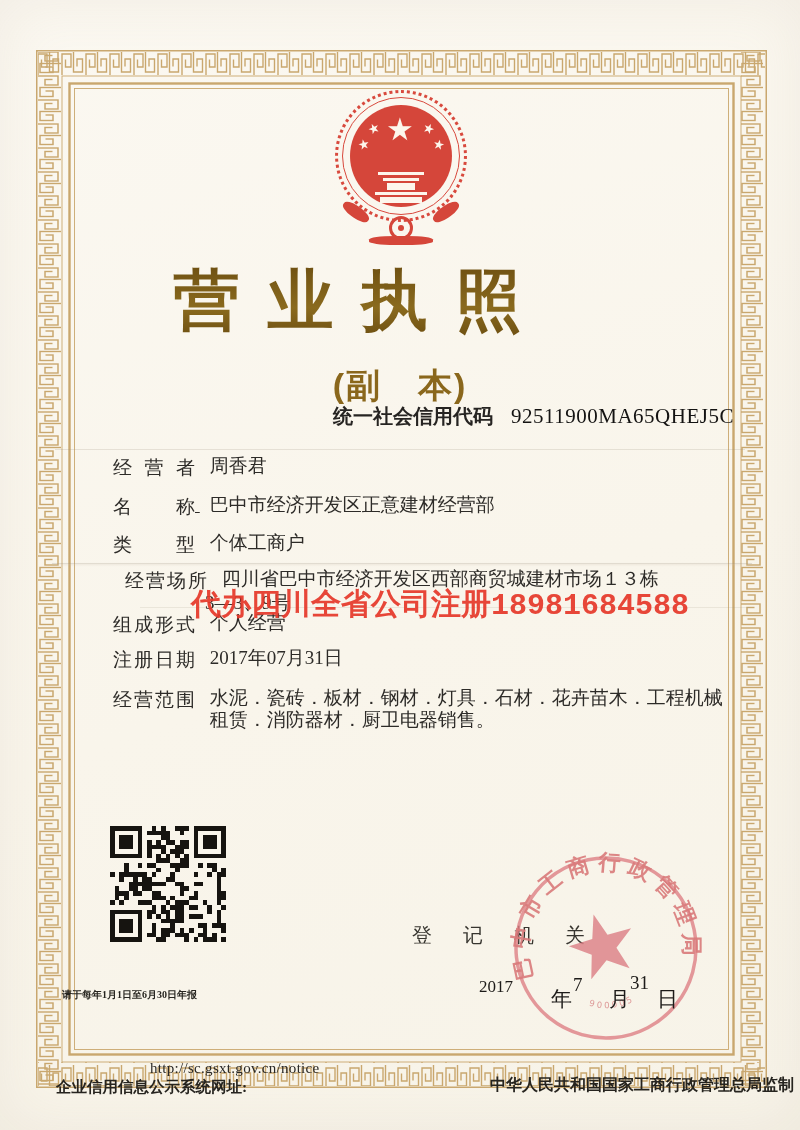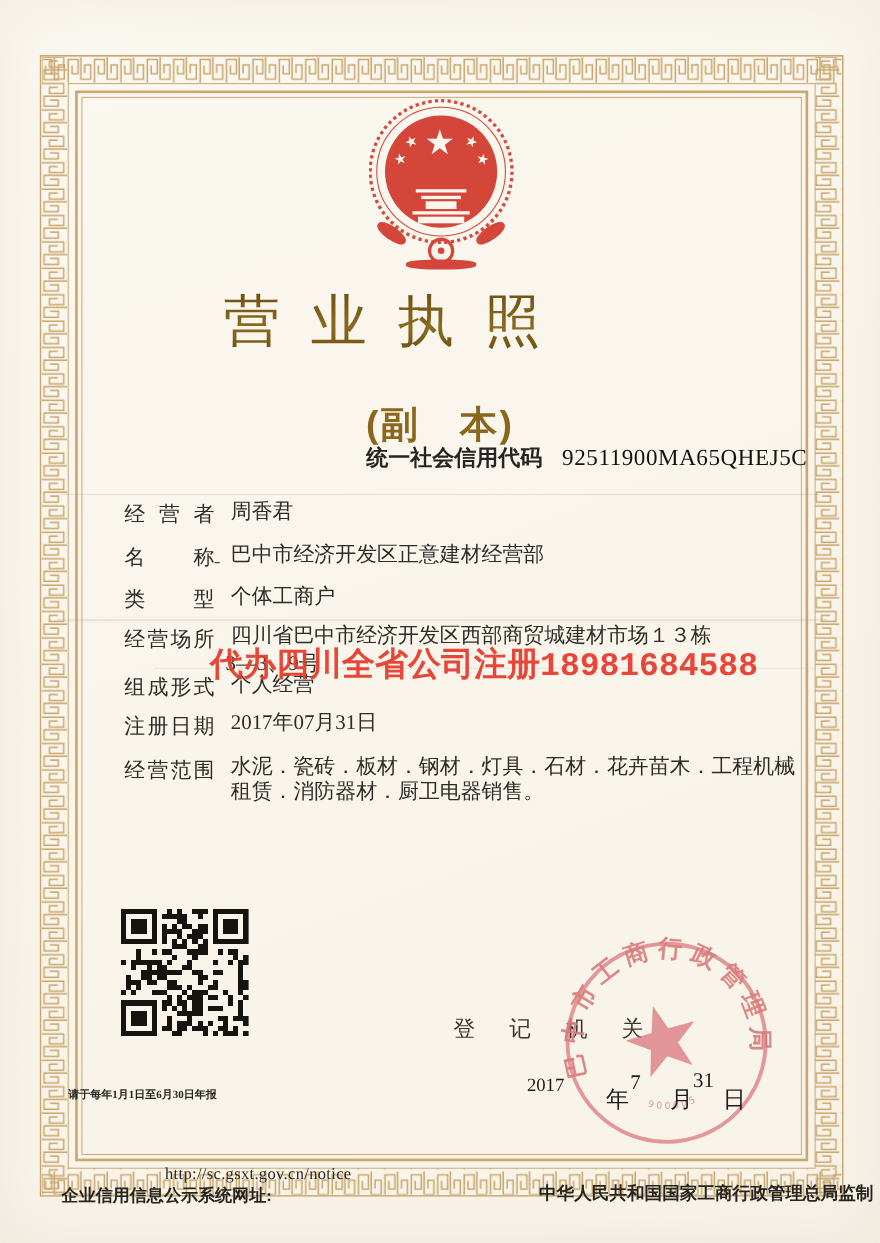--- a/index.html
+++ b/index.html
@@ -31,42 +31,42 @@
   .gear { position:absolute; left:60px; top:126px; width:24px; height:24px; border:3px solid #d5463a; border-radius:50%; background:transparent; }
   .gear:after { content:""; position:absolute; left:6px; top:6px; width:6px; height:6px; border-radius:50%; background:#d5463a; }
   .ribbon { position:absolute; background:#d5463a; border-radius:45%; }
   .rl { left:12px;  top:116px; width:30px; height:12px; transform:rotate(35deg); }
   .rr { left:102px; top:116px; width:30px; height:12px; transform:rotate(-35deg); }
   .rb { left:40px;  top:146px; width:64px; height:9px;  border-radius:40%; }
 
   
   .title {
     position:absolute; left:0; top:264px; width:695px; text-align:center;
-    font-family:"Liberation Sans","DejaVu Sans",sans-serif; font-weight:400;
-    font-size:51px; line-height:1.1; letter-spacing:28px; text-indent:28px;
+    font-family:"Liberation Sans","DejaVu Sans",sans-serif; font-weight:700;
+    font-size:66px; line-height:1.1; letter-spacing:28px; text-indent:28px;
     color:#7a5a14;
     background:linear-gradient(180deg,#6e5012 0%,#8a6a1e 60%,#6e5012 100%);
     -webkit-background-clip:text; background-clip:text; -webkit-text-fill-color:transparent;
   }
   .subtitle {
     position:absolute; left:0; top:363px; width:800px; text-align:center;
     font-family:"Liberation Sans","DejaVu Sans",sans-serif; font-weight:800;
     font-size:34px; color:#8a671c; letter-spacing:2px;
   }
   .credit-row { position:absolute; left:333px; top:403px; white-space:nowrap; }
   .credit-label { font-size:20px; font-weight:700; color:#262422; }
   .credit-value { font-size:21px; color:#141312; margin-left:14px; letter-spacing:0.5px;text-align:right; }
 
   
   .field-row { position:absolute; left:113px; width:640px; font-size:19px; color:#2d2b28; }
   .flabel { display:inline-block; width:82px; text-align:justify; text-align-last:justify; vertical-align:top; font-weight:500; }
   .fvalue { display:inline-block; margin-left:10px; vertical-align:top; line-height:22px; }
   .fvalue2 { display:block; margin-left:92px; line-height:22px; }
   .r1 { top:455px; } .r2 { top:494px;text-decoration:underline; } .r3 { top:532px; }
-  .r4 { top:568px; } .r4b { position:absolute; left:205px; top:590px; font-size:19px; color:#2d2b28; }
+  .r4 { top:568px;margin-left:12px; } .r4b { position:absolute; left:205px; top:590px; font-size:19px; color:#2d2b28; }
   .r5 { top:612px; } .r6 { top:647px; } .r7 { top:687px; }
 
   .watermark {
     position:absolute; left:191px; top:584px; white-space:nowrap;
     font-family:Liberation Mono, monospace; font-weight:700;
     font-size:30px; color:#e6392b; opacity:0.93; letter-spacing:0;
   }
 
   
   .qr { position:absolute; left:110px; top:826px; width:116px; height:116px; }

